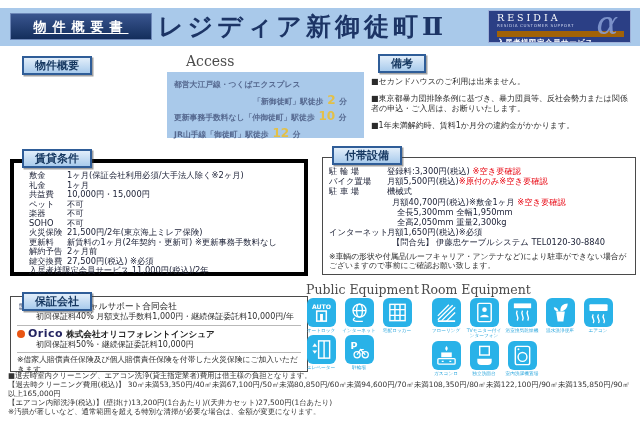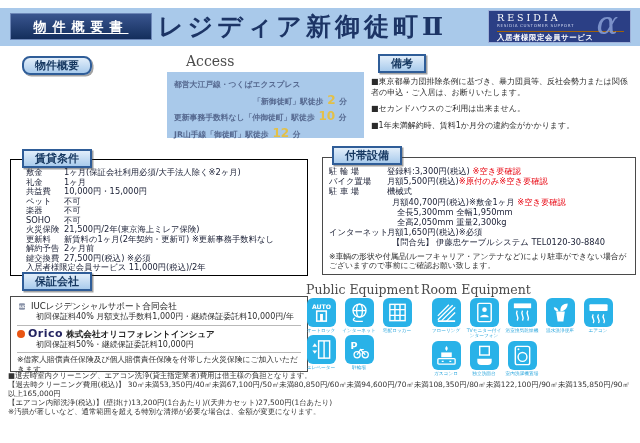--- a/index.html
+++ b/index.html
@@ -14,65 +14,65 @@
     border:1px solid #6d87b8;color:#fff;font-size:13px;font-weight:bold;letter-spacing:6px;
     display:flex;align-items:center;justify-content:center;text-decoration:underline;text-underline-offset:2px;}
   .main-title{position:absolute;left:158px;top:1px;font-family:"DejaVu Serif","Liberation Serif",serif;
     font-size:25px;font-weight:bold;color:#1c3465;letter-spacing:4px;white-space:nowrap;line-height:36px;}
   .logo{position:absolute;right:9px;top:2px;width:143px;height:33px;background:#2b3f85;
     border:1px solid #9eb0d8;padding:2px 6px 1px 8px;overflow:hidden;}
   .logo .alpha{position:absolute;right:12px;top:-7px;font-size:32px;color:#8aa0d6;
     font-family:"DejaVu Serif","Liberation Serif",serif;font-style:italic;opacity:.85;}
   .logo .brand{color:#fff;font-size:9.5px;letter-spacing:3px;font-family:"DejaVu Serif","Liberation Serif",serif;line-height:10px;}
   .logo .sub{color:#cdd6ef;font-size:6px;transform:scale(.68);transform-origin:left top;letter-spacing:1px;line-height:7px;white-space:nowrap;}
-  .logo .member{color:#fff;font-size:7.5px;font-weight:bold;letter-spacing:.5px;border-top:1px solid #a16207;padding-top:1px;margin-top:1px;white-space:nowrap;}
+  .logo .member{color:#fff;font-size:7.5px;font-weight:bold;letter-spacing:.5px;border-top:6px solid #a16207;padding-top:1px;margin-top:1px;white-space:nowrap;}
 
   
   .sec-head{position:absolute;background:linear-gradient(180deg,#e2eefa,#a9cbec);border:2px solid #2f5d98;
     color:#14365f;font-weight:bold;font-size:11px;padding:0 11px;line-height:15px;
     box-shadow:1.5px 1.5px 0 rgba(70,70,70,.5);white-space:nowrap;z-index:5;}
   .serif-head{position:absolute;font-family:"DejaVu Serif","Liberation Serif",serif;color:#4c4c4c;white-space:nowrap;}
 
   
-  #overview-head{left:22px;top:56px;border-radius:8px;}
+  #overview-head{left:22px;top:56px;}
   .ov-lines{position:absolute;left:14px;top:79px;font-size:9.3px;color:#26263a;line-height:12.6px;white-space:nowrap;}
 
   
   #access-head{left:186px;top:53px;font-size:14px;}
   #access-box{position:absolute;left:167px;top:72px;width:197px;height:66px;background:#a9c9ea;
     padding:5px 7px 0 7px;font-size:7.8px;font-weight:bold;color:#55688f;line-height:15.5px;white-space:nowrap;}
   #access-box .r{text-align:right;padding-right:10px;}
   .acc-num{color:#e3c048;font-size:12px;padding:0 1px;}
 
   
   #bikou-head{left:378px;top:54px;}
   #bikou-list{position:absolute;left:371px;top:77px;width:264px;font-size:8px;color:#2b2b2b;line-height:10.6px;}
   .bikou-item{margin-bottom:6px;}
 
   
   #chintai-head{left:22px;top:149px;}
-  #chintai-box{position:absolute;left:10px;top:159px;width:298px;height:117px;border:1px solid #000000;
+  #chintai-box{position:absolute;left:10px;top:159px;width:298px;height:117px;border:4px solid #000000;
     padding:8px 4px 0 15px;background:#fff;}
   .cr{display:flex;font-size:8.3px;color:#20253a;line-height:9.5px;white-space:nowrap;}
   .cr .cl{flex:none;width:38px;}
   .member-line{font-size:8.3px;color:#20253a;line-height:9.5px;white-space:nowrap;}
 
   
   #futai-head{left:332px;top:146px;}
   #futai-box{position:absolute;left:322px;top:157px;width:314px;height:118px;border:1px solid #4a4a4a;
     padding:8px 4px 0 6px;background:#fff;}
   .fr{display:flex;font-size:8.3px;color:#20253a;line-height:10.2px;white-space:nowrap;}
   .fr .fl{flex:none;width:58px;}
   .find{padding-left:63px;font-size:8.3px;color:#20253a;line-height:10.2px;white-space:nowrap;}
   .find2{padding-left:68px;font-size:8.3px;color:#20253a;line-height:10.2px;white-space:nowrap;}
   .red{color:#e8000d;}
   .f-note{font-size:7.8px;color:#2b2b2b;line-height:9.4px;margin-top:4px;white-space:normal;}
 
   
-  #hosho-head{left:22px;top:272px;}
+  #hosho-head{left:22px;top:292px;}
   #hosho-box{position:absolute;left:10px;top:296px;width:298px;height:76px;border:1px solid #4a4a4a;
     padding:4px 6px 0 6px;background:#fff;}
   .g-name{display:flex;align-items:center;gap:4px;font-size:8.6px;color:#222;line-height:11px;white-space:nowrap;}
   .iuc-badge{flex:none;width:10px;height:11px;background:#8a93a8;border-radius:2px;color:#fff;font-size:6px;
     transform:scale(.6);transform-origin:center;display:flex;align-items:center;justify-content:center;font-weight:bold;}
   .g-terms{padding-left:19px;font-size:8px;color:#2b2b2b;line-height:10.5px;white-space:nowrap;}
   .g-div{border-top:1px solid #b9b9b9;margin:2px 0;}
   .orico-line{display:flex;align-items:center;gap:3px;line-height:12px;white-space:nowrap;}
   .orico-dot{flex:none;width:8px;height:8px;border-radius:50%;background:#e95513;}
   .orico-brand{font-weight:bold;font-size:11px;color:#232360;letter-spacing:.5px;}
@@ -114,22 +114,22 @@
   <div class="serif-head" id="access-head">Access</div>
   <div id="access-box">
     <div>都営大江戸線・つくばエクスプレス</div>
     <div class="r"><span>「新御徒町」駅徒歩</span> <span class="acc-num">2</span> <span>分</span></div>
     <div><span>更新事務手数料なし「仲御徒町」駅徒歩</span> <span class="acc-num">10</span> <span>分</span></div>
     <div><span>JR山手線「御徒町」駅徒歩</span> <span class="acc-num">12</span> <span>分</span></div>
   </div>
 
   <div class="sec-head" id="bikou-head">備考</div>
   <div id="bikou-list">
+    <div class="bikou-item">■セカンドハウスのご利用は出来ません。</div>
     <div class="bikou-item">■東京都暴力団排除条例に基づき、暴力団員等、反社会勢力または関係者の申込・ご入居は、お断りいたします。</div>
-    <div class="bikou-item">■セカンドハウスのご利用は出来ません。</div>
     <div class="bikou-item">■1年未満解約時、賃料1か月分の違約金がかかります。</div>
   </div>
 
   <div class="sec-head" id="chintai-head">賃貸条件</div>
   <div id="chintai-box">
     <div class="cr">
         <span class="cl">敷金</span>
         <span>1ヶ月(保証会社利用必須/大手法人除く※2ヶ月)</span>
       </div>
     <div class="cr">

